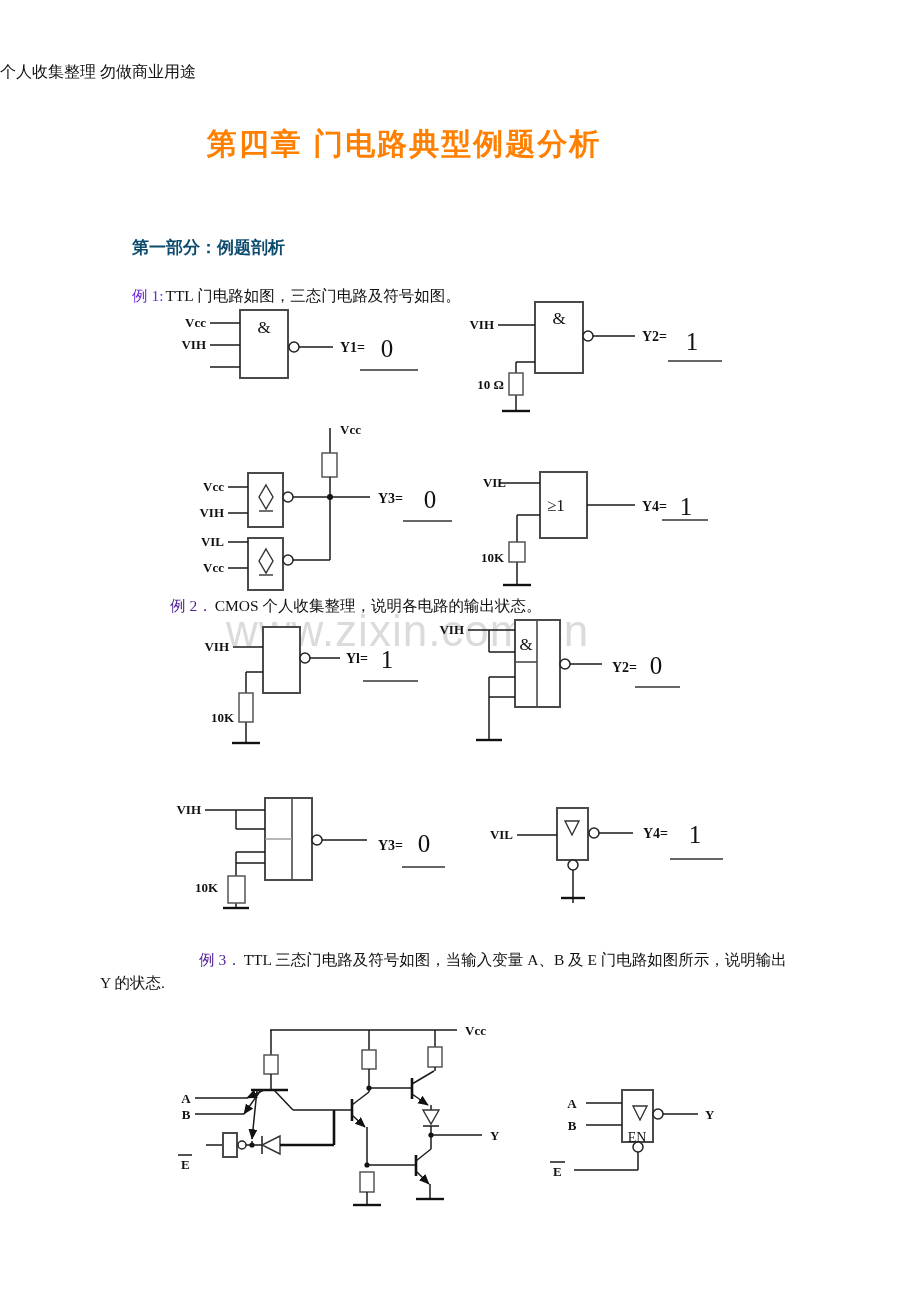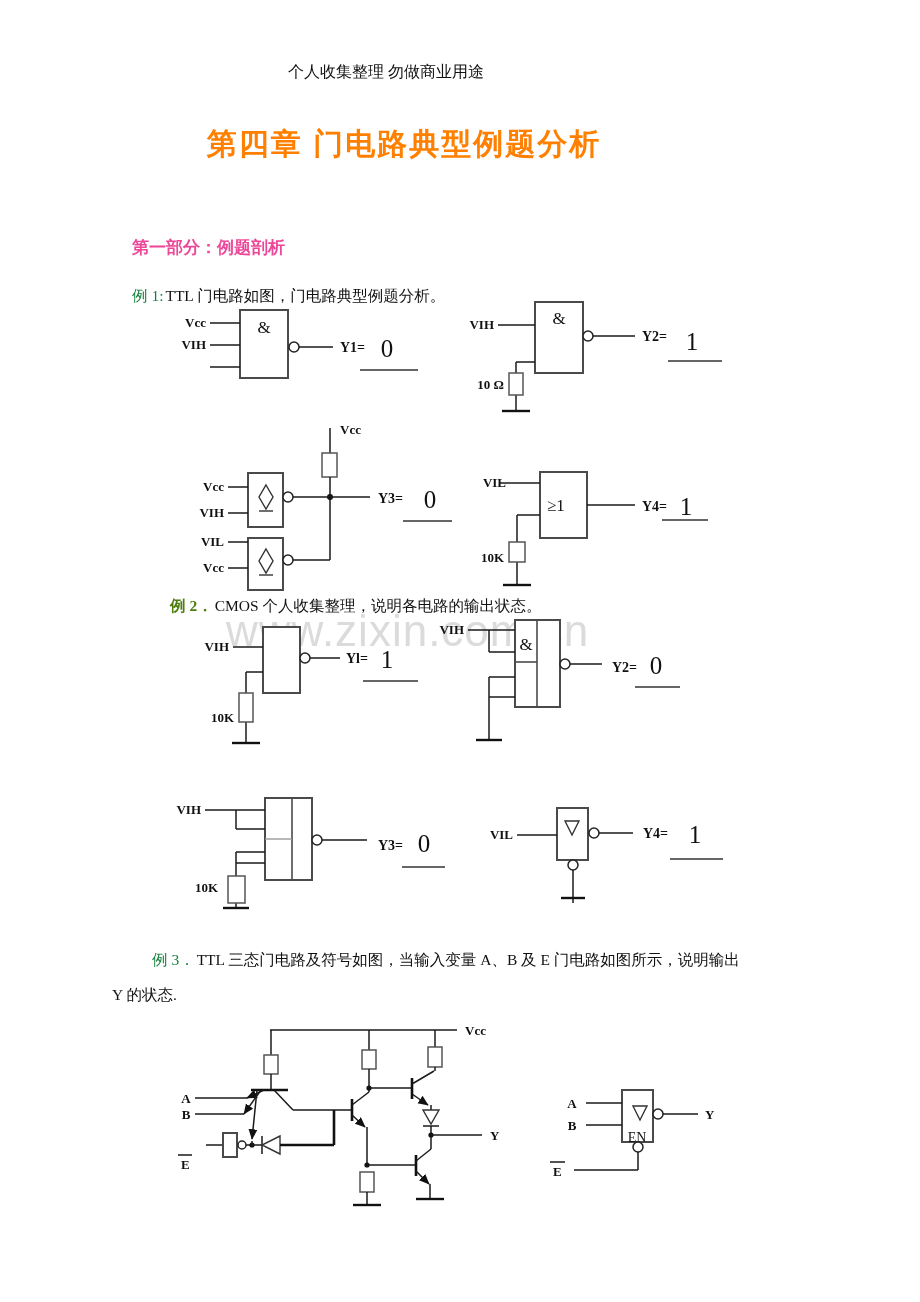--- a/index.html
+++ b/index.html
@@ -1,19 +1,19 @@
 <!DOCTYPE html>
 <html><head>
 <meta charset="utf-8">
 <style>
   html,body{margin:0;padding:0;background:#fff;}
   .page{position:relative;width:920px;height:1302px;background:#fff;overflow:hidden;
         font-family:"Liberation Serif","DejaVu Serif",serif;color:#111;}
   .abs{position:absolute;}
-  .doc-header{left:0;top:62px;width:772px;text-align:center;font-size:16px;}
+  .doc-header{left:0;top:62px;width:772px;font-size:16px;}
   .doc-title{left:0;top:124px;width:808px;text-align:center;font-size:30px;font-weight:bold;
              font-family:"Liberation Sans","DejaVu Sans",sans-serif;letter-spacing:2px;}
   .section-head{left:132px;top:236px;font-size:17px;font-weight:bold;
                 font-family:"Liberation Sans","DejaVu Sans",sans-serif;}
   .para{font-size:15.5px;white-space:nowrap;}
   .ex-label{margin-right:2px;}
   .watermark{left:226px;top:606px;font-size:44px;letter-spacing:1px;opacity:.55;
              font-family:"Liberation Sans","DejaVu Sans",sans-serif;z-index:1;}
   .circ{z-index:2;}
   .para,.section-head,.doc-title,.doc-header{z-index:3;}
@@ -36,24 +36,24 @@
 </style>
 </head>
 <body>
 
 <div class="page">
 
   <div class="abs doc-header">个人收集整理 勿做商业用途</div>
 
   <div class="abs doc-title" style="color:#FF8000;">第四章 门电路典型例题分析</div>
 
-  <div class="abs section-head" style="color:#ec4899;">第一部分：例题剖析</div>
+  <div class="abs section-head" style="color:#0c4a6e;">第一部分：例题剖析</div>
 
   <p class="abs para" style="left:132px;top:270px;">
-    <span class="ex-label" style="color:#15803d;">例 1:</span><span>TTL 门电路如图，门电路典型例题分析。</span>
+    <span class="ex-label" style="color:#6d28d9;">例 1:</span><span>TTL 门电路如图，三态门电路及符号如图。</span>
   </p>
 
   <div class="abs watermark" style="color:#BEBEBE;">www.zixin.com.cn</div>
 
   <svg class="abs circ" style="left:150px;top:300px;" width="300" height="95" viewBox="0 0 300 95">
     <g>
       <rect class="gate" x="90" y="10" width="48" height="68"></rect>
       <text class="gsym" x="114" y="33" text-anchor="middle">&amp;</text>
       <circle class="bubble" cx="144" cy="47" r="5"></circle>
     </g>
@@ -148,21 +148,21 @@
     </g>
     <rect class="res" x="59" y="102" width="16" height="20"></rect>
     <text class="lbl" x="56" y="47" text-anchor="end">VIL</text>
     <text class="lbl" x="54" y="122" text-anchor="end">10K</text>
     <text class="ylbl" x="192" y="71">Y4=</text>
     <text class="ans" x="236" y="75" text-anchor="middle">1</text>
     <line class="ansline" x1="212" y1="80" x2="258" y2="80"></line>
   </svg>
 
   <p class="abs para" style="left:170px;top:580px;">
-    <span class="ex-label" style="color:#4d7c0f;font-weight:bold;">例 2．</span><span>CMOS 个人收集整理，说明各电路的输出状态。</span>
+    <span class="ex-label" style="color:#4c1d95;">例 2．</span><span>CMOS 个人收集整理，说明各电路的输出状态。</span>
   </p>
 
   <svg class="abs circ" style="left:180px;top:615px;" width="300" height="148" viewBox="0 0 300 148">
     <g>
       <rect class="gate" x="83" y="12" width="37" height="66"></rect>
       <circle class="bubble" cx="125" cy="43" r="5"></circle>
     </g>
     <g>
       <line class="wire" x1="53" y1="32" x2="83" y2="32"></line>
       <line class="wire" x1="66" y1="57" x2="83" y2="57"></line>
@@ -243,23 +243,23 @@
       <line class="gnd" x1="91" y1="108" x2="115" y2="108"></line>
     </g>
     <text class="lbl" x="43" y="49" text-anchor="end">VIL</text>
     <text class="ylbl" x="173" y="48">Y4=</text>
     <text class="ans" x="225" y="53" text-anchor="middle">1</text>
     <line class="ansline" x1="200" y1="69" x2="253" y2="69"></line>
   </svg>
 
   <div class="abs" style="left:100px;top:948px;width:740px;z-index:3;">
     <p class="para" style="position:static;margin:0;line-height:23px;">
-      <span style="display:inline-block;width:52px;"></span><span class="ex-label" style="color:#15803d;">例 3．</span><span>TTL 三态门电路及符号如图，当输入变量 A、B 及 E 门电路如图所示，说明输出</span>
+      <span style="display:inline-block;width:52px;"></span><span class="ex-label" style="color:#4c1d95;margin-left:47px;">例 3．</span><span>TTL 三态门电路及符号如图，当输入变量 A、B 及 E 门电路如图所示，说明输出</span>
     </p>
-    <p class="para" style="position:static;margin:12px;line-height:23px;">Y 的状态.</p>
+    <p class="para" style="position:static;margin:0;line-height:23px;">Y 的状态.</p>
   </div>
 
   <svg class="abs circ" style="left:150px;top:1015px;" width="400" height="205" viewBox="0 0 400 205">
     <defs>
       <marker id="arr" markerWidth="9" markerHeight="8" refX="6.5" refY="3" orient="auto">
         <path d="M0,0 L7,3 L0,6 z" fill="#111"></path>
       </marker>
     </defs>
     <g>
       <line class="wire" x1="120" y1="15" x2="307" y2="15"></line>

